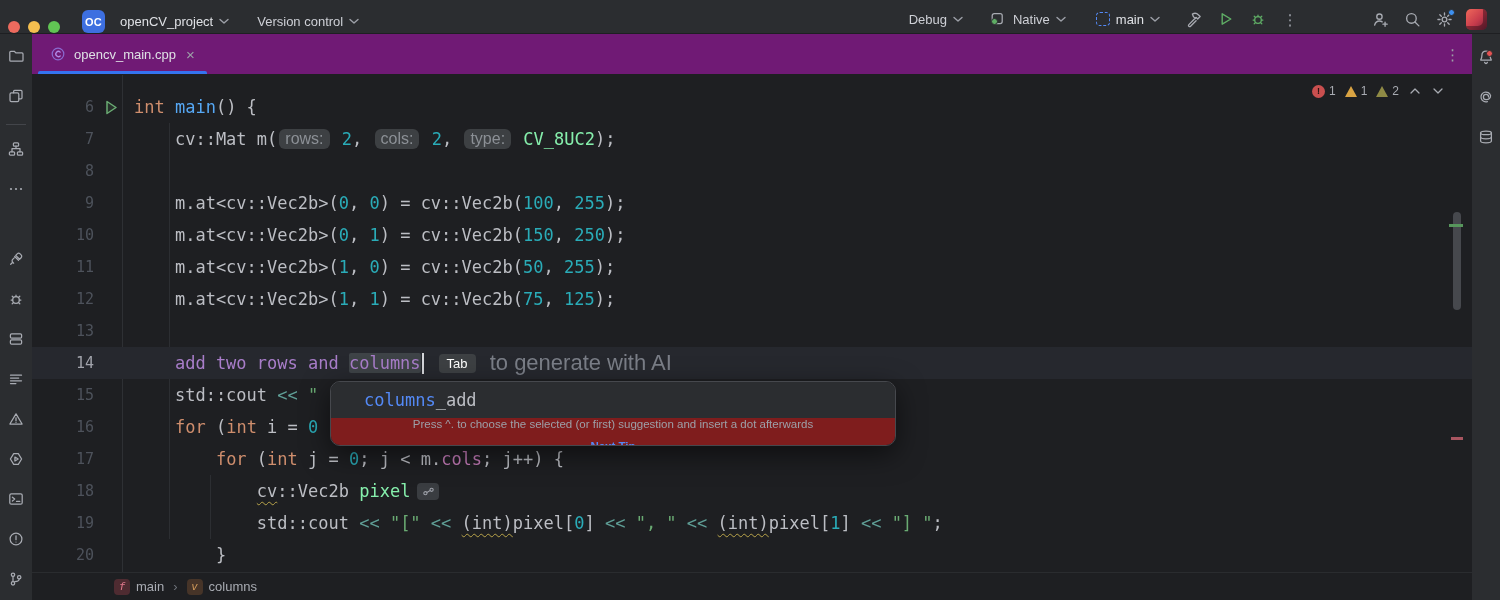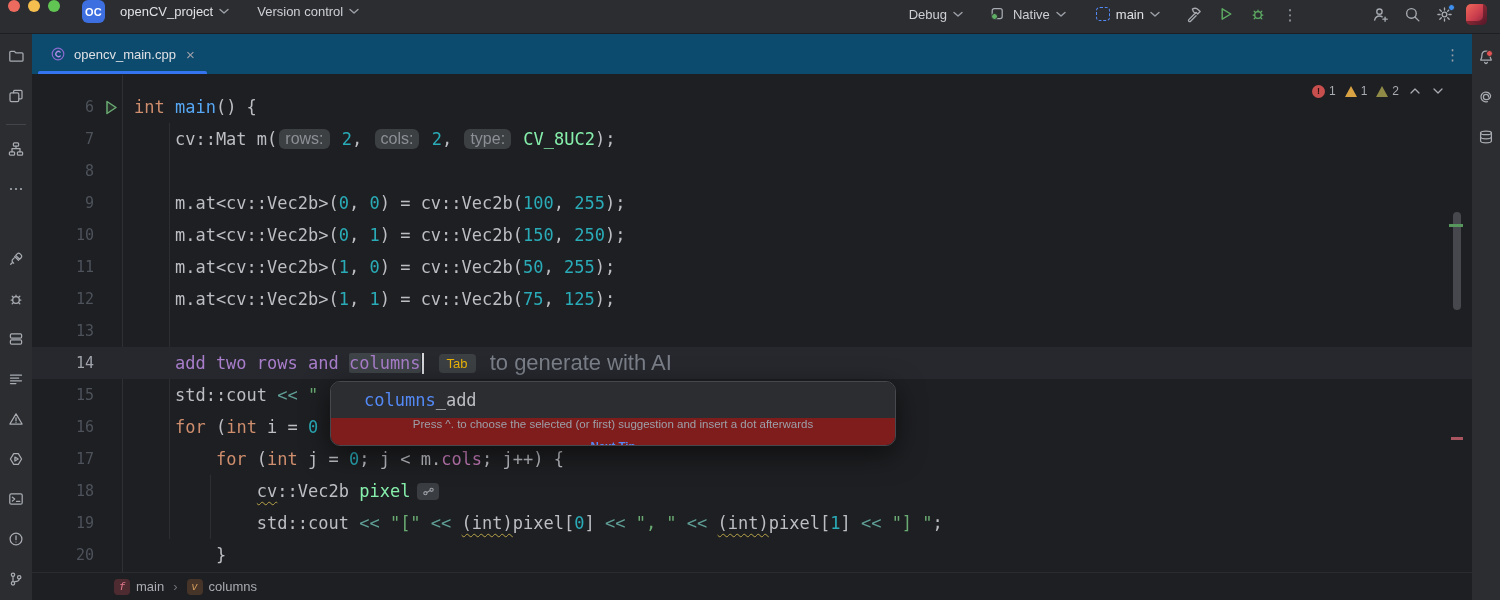--- a/index.html
+++ b/index.html
@@ -4,21 +4,21 @@
 <style>
   * { margin:0; padding:0; box-sizing:border-box; }
   html,body { background:#101113; }
   .app {
     position:relative; width:1500px; height:600px; overflow:hidden;
     background:#1E1F22; font-family:"Liberation Sans", sans-serif;
     color:#BCBEC4; -webkit-font-smoothing:antialiased;
   }
   
   .titlebar {
-    height:34px; background:#2B2D30; display:flex; align-items:flex-start;
+    height:34px; background:#2B2D30; display:flex; align-items:flex-end;
     padding:0 10px 0 8px; gap:0; border-bottom:1px solid #1E1F22;
   }
   .traffic { display:flex; gap:8px; margin-right:22px; }
   .traffic span { width:12px; height:12px; border-radius:50%; display:block; }
   .t-red{background:#EC6A5E;} .t-yellow{background:#F5BF4F;} .t-green{background:#61C554;}
   .proj-badge {
     width:23px; height:23px; border-radius:6px; background:#3D6FE0;
     color:#fff; font-size:11px; font-weight:bold; display:flex;
     align-items:center; justify-content:center; margin-right:9px; letter-spacing:.3px;
   }
@@ -52,21 +52,21 @@
     border-radius:6px; color:#A8ABB2; margin-bottom:12px; position:relative; flex:none; }
   .rail-right .rail-btn { width:24px; height:24px; margin-bottom:16px; }
   .rail-divider { width:20px; height:1px; background:#43454A; margin:2px 0 10px; flex:none; }
   .rail-gap { height:30px; flex:none; }
   .bell-dot { position:absolute; top:1px; right:1px; width:7px; height:7px; border-radius:50%;
     background:#E35252; border:1.5px solid #2B2D30; }
 
   .center { flex:1; display:flex; flex-direction:column; min-width:0; }
 
   
-  .tabstrip { height:41px; background:#0c4a6e; display:flex; align-items:stretch;
+  .tabstrip { height:41px; background:#701a75; display:flex; align-items:stretch;
     padding-left:6px; border-bottom:1px solid #1E1F22; }
   .tab { display:flex; align-items:center; gap:8px; padding:0 12px; position:relative;
     font-size:13px; color:#DFE1E5; }
   .tab::after { content:""; position:absolute; left:0; right:0; bottom:0; height:3px;
     background:#3574F0; border-radius:2px 2px 0 0; }
   .tab-close { color:#9DA0A8; font-size:15px; line-height:1; margin-left:2px; }
   .tabstrip .kebab { margin-left:auto; align-self:center; padding:0 12px; }
 
   
   .editor { position:relative; flex:1; background:#1E1F22; overflow:hidden; }
@@ -80,21 +80,21 @@
   .row.cur .ln { color:#A1A3AB; }
   .gicon { width:34px; display:flex; align-items:center; justify-content:center; flex:none; }
   .codetext { padding-left:6px; display:flex; align-items:center; }
   .c-d{color:#BCBEC4;} .c-k{color:#CF8E6D;} .c-f{color:#56A8F5;} .c-n{color:#2AACB8;}
   .c-s{color:#6AAB73;} .c-o{color:#5F9E96;} .c-p{color:#A87DC9;} .c-fi{color:#C77DBB;}
   .c-kh{color:#86efac;} .c-g{color:#7A7E87; font-family:"Liberation Sans",sans-serif; font-size:22px;}
   .c-ph{color:#A87DC9; background:#3E4347; border-radius:2px;}
   .wavy { text-decoration:underline wavy #B8A44A 1px; text-underline-offset:4px; }
   .c-h { background:#3D4043; color:#8C9096; font-family:"Liberation Sans",sans-serif;
     font-size:16px; padding:1px 6px; border-radius:6px; margin:0 2px; }
-  .c-key { background:#3D4043; color:#eab308; font-family:"Liberation Sans",sans-serif;
+  .c-key { background:#3D4043; color:#ffffff; font-family:"Liberation Sans",sans-serif;
     font-size:13px; padding:2px 8px; border-radius:4px; margin:0 8px 0 14px; }
   .caret { display:inline-block; width:2px; height:21px; background:#D4D6DA; margin:0 1px; vertical-align:middle; }
   .inlay { display:inline-flex; width:22px; height:17px; background:#3A3D41; border-radius:4px;
     align-items:center; justify-content:center; margin:0 7px; }
 
   
   .inspections { position:absolute; top:9px; right:27px; display:flex; align-items:center;
     gap:9px; font-size:12px; color:#A8ABB2; }
   .insp-item { display:flex; align-items:center; gap:4px; }
   .err-dot { width:13px; height:13px; border-radius:50%; background:#C94F4F; color:#2B1313;

